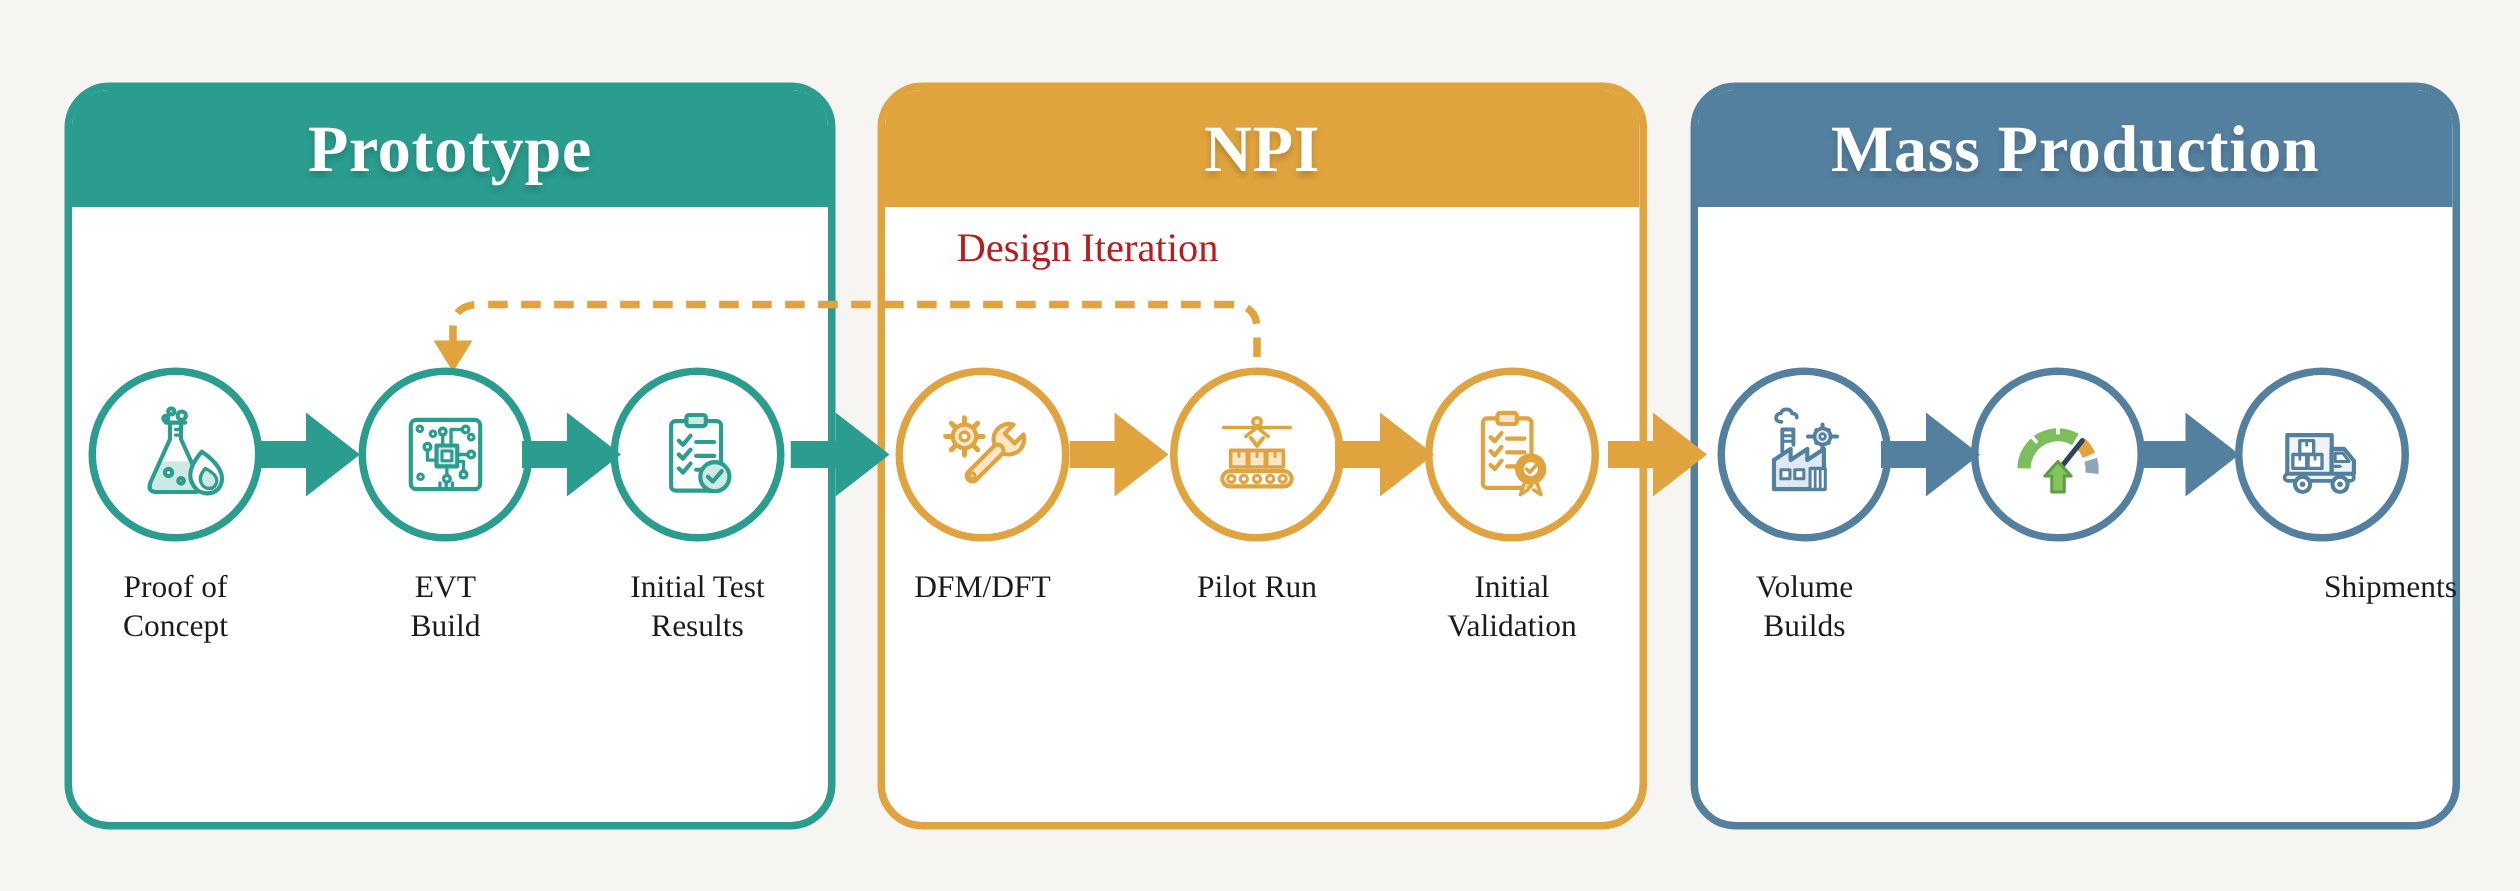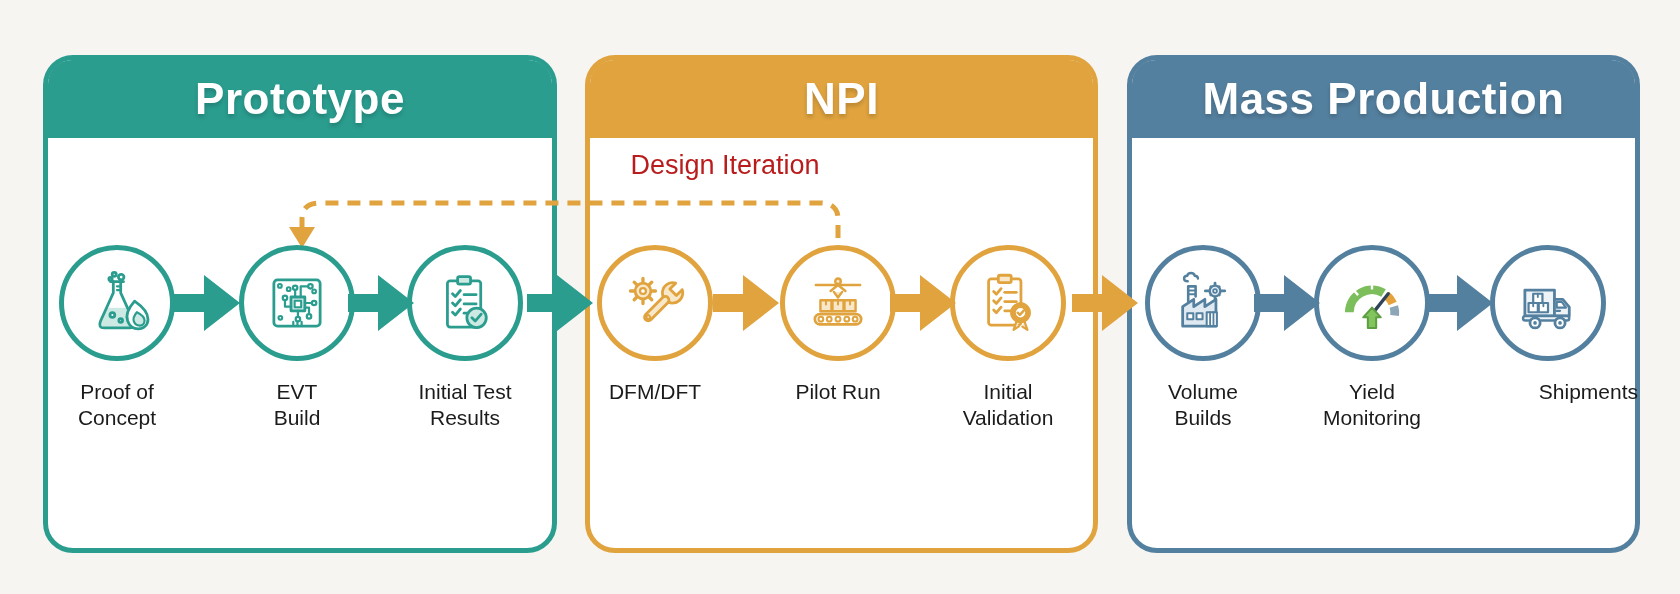--- a/index.html
+++ b/index.html
@@ -1,21 +1,21 @@
 <!DOCTYPE html>
 <html style="--c-proto: #2A9D8F; --c-npi: #E0A33E; --c-mass: #54809F;"><head>
 <meta charset="utf-8">
 <style>
   html,body{margin:0;padding:0;}
   body{
     width:1680px;height:594px;overflow:hidden;
     background:#f7f5f2;
     font-family:"Liberation Sans", sans-serif;
   }
-  .stage{position:relative;width:1680px;height:468px;}
+  .stage{position:relative;width:1680px;height:468px;font-family:Liberation Serif, serif;}
 
   
   .panel{
     position:absolute;top:55px;height:498px;
     background:#ffffff;border:5px solid;border-radius:30px;
     box-sizing:border-box;z-index:1;
   }
   .panel-proto{left:43px;width:514px;border-color:var(--c-proto);}
   .panel-npi{left:585px;width:513px;border-color:var(--c-npi);}
   .panel-mass{left:1127px;width:513px;border-color:var(--c-mass);}
@@ -240,22 +240,20 @@
       <svg class="icon-svg" width="74" height="74" viewBox="0 0 80 80" fill="none">
         <path d="M15.5 50 A24.5 24.5 0 0 1 52.5 29.2" stroke="#7CBE5B" stroke-width="9.5"></path>
         <path d="M25 31.5 l-4.5-5 M40 25.5 v-6.5 M53.5 30.5 l4-5.5" stroke="#ffffff" stroke-width="2.6"></path>
         <path d="M55.5 31.5 A24.5 24.5 0 0 1 62.4 40.5" stroke="#E5A23C" stroke-width="9.5"></path>
         <path d="M63.6 43.8 A24.5 24.5 0 0 1 64.5 53.5" stroke="#8CA6B8" stroke-width="9.5"></path>
         <path d="M40 52 L57.5 30" stroke="#2F4459" stroke-width="3.6" stroke-linecap="round"></path>
         <circle cx="40" cy="52" r="4" fill="#2F4459"></circle>
         <path d="M40 45 L30.5 55.5 H35.5 V67 H44.5 V55.5 H49.5 Z" fill="#82C45E" stroke="#5E9E42" stroke-width="2.2" stroke-linejoin="round"></path>
       </svg>
     </div>
-    <div class="step-label">Yield
-Monitoring</div>
   </div>
 
   <div class="step s9 ph-mass">
     <div class="circle">
       <svg class="icon-svg" width="74" height="74" viewBox="0 0 80 80" fill="none" stroke="currentColor" stroke-width="3" stroke-linecap="round" stroke-linejoin="round">
         <rect x="15" y="26" width="32" height="28" fill="#EDF3F7"></rect>
         <rect x="24" y="30" width="10" height="10" fill="#ffffff" stroke-width="2.4"></rect>
         <rect x="19" y="40" width="10" height="10" fill="#ffffff" stroke-width="2.4"></rect>
         <rect x="30" y="40" width="10" height="10" fill="#ffffff" stroke-width="2.4"></rect>
         <path d="M29 30 v3.5 M24 40 v3.5 M35 40 v3.5" stroke-width="2"></path>

